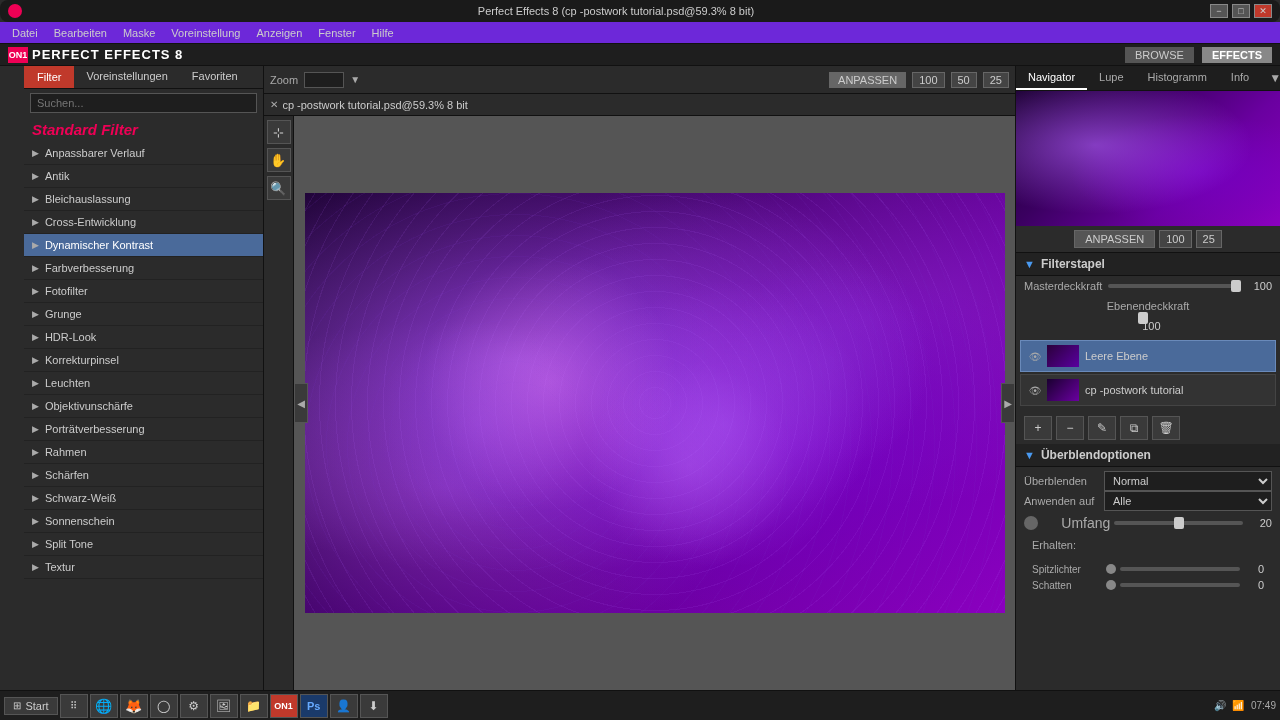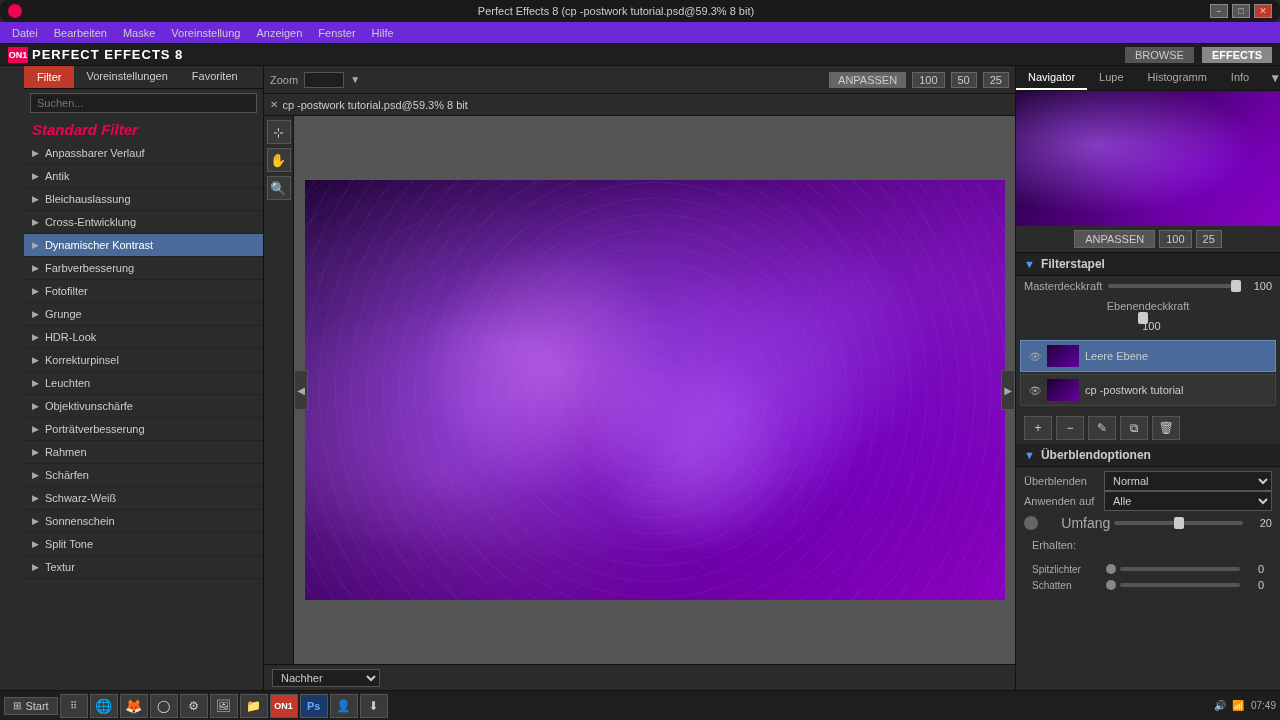--- a/index.html
+++ b/index.html
@@ -342,27 +342,20 @@
 
         <div id="collapse-left" style="position:absolute;left:30px;top:50%;transform:translateY(-50%)">◀</div>
 
         <div id="canvas-img" style="margin-left:30px;">
           <div class="swirl-overlay"></div>
         </div>
 
         <div id="collapse-right">▶</div>
       </div>
 
-      <div id="canvas-bottom">
-        <select>
-          <option>Nachher</option>
-          <option>Vorher</option>
-          <option>Vorher/Nachher</option>
-        </select>
-      </div>
     </div>
 
     <div id="right-panel">
       <div id="right-tabs">
       <div class="rtab active">Navigator</div>
           <div class="rtab">Lupe</div>
           <div class="rtab">Histogramm</div>
           <div class="rtab">Info</div>
           <div class="settings-icon">▼</div>
         </div>

